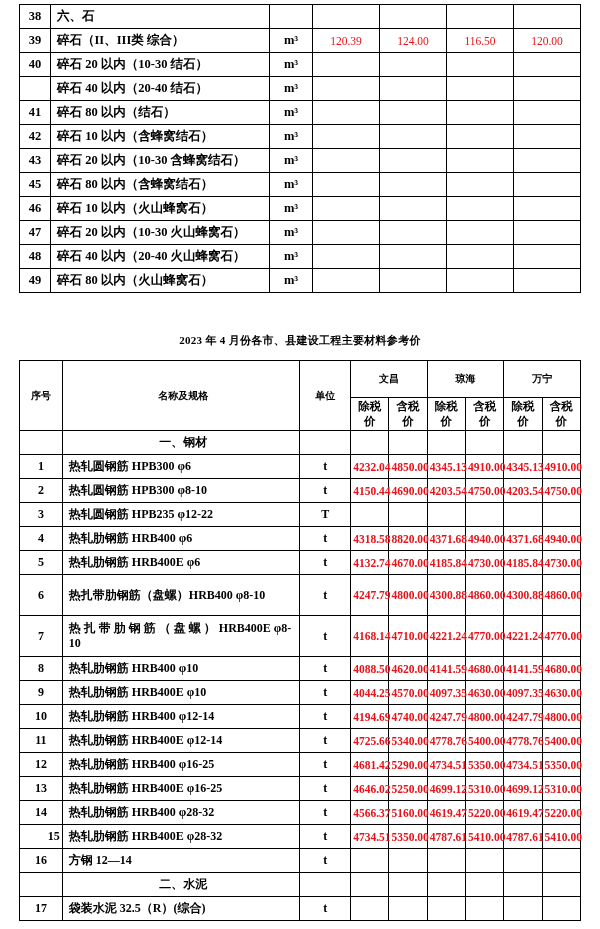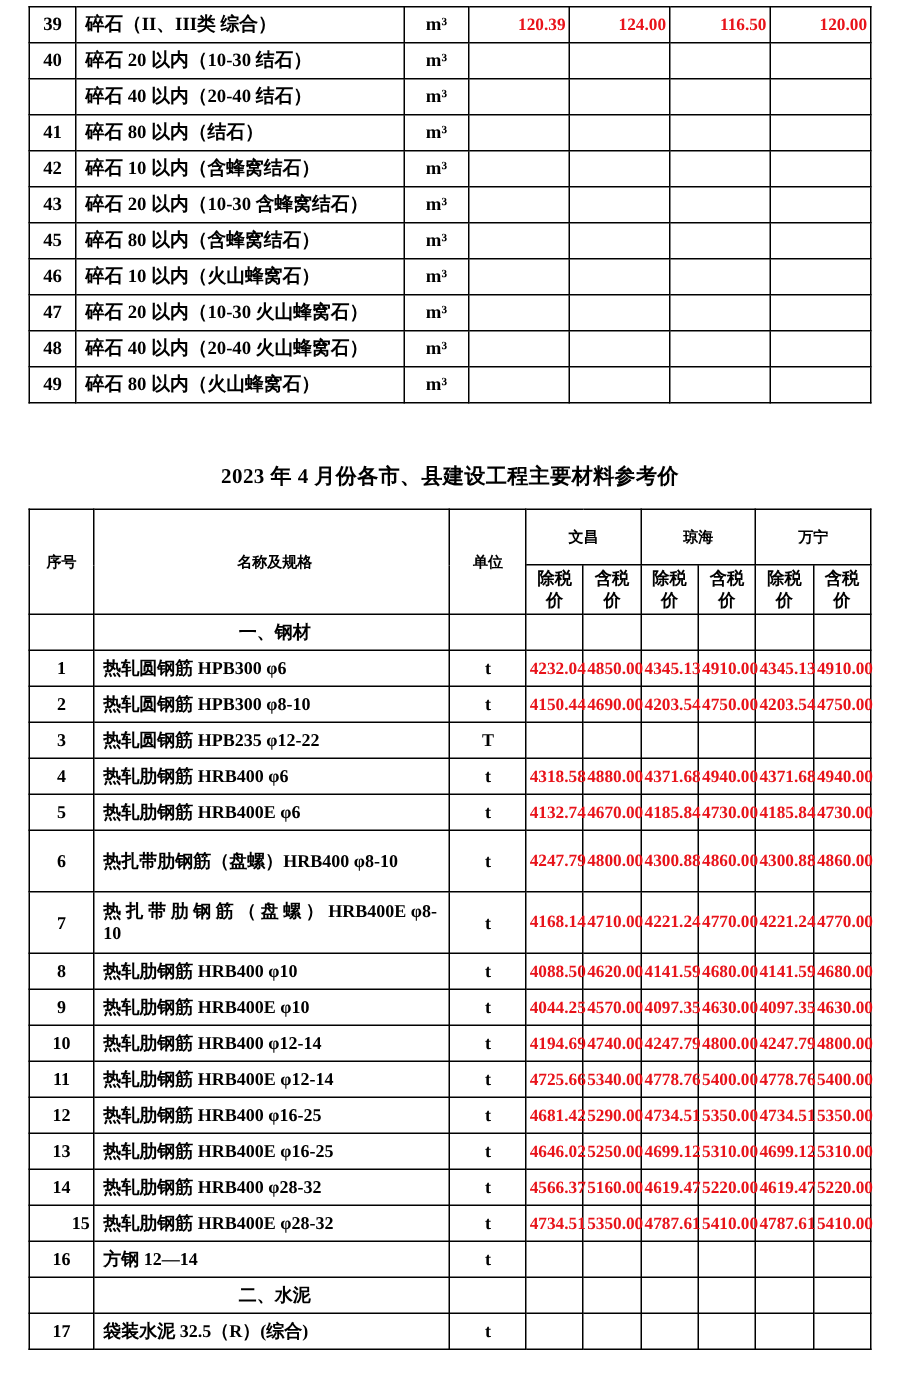--- a/index.html
+++ b/index.html
@@ -18,28 +18,28 @@
   .tbl-top td{
     border:1px solid #000;
     height:23px;
     font-size:12.5px;
     padding:0 2px;
     vertical-align:middle;
   }
   .tbl-top td.num{width:26px;text-align:center;}
   .tbl-top td.name{padding-left:6px;text-align:left;}
   .tbl-top td.unit{width:38px;text-align:center;}
-  .tbl-top td.val{width:62px;text-align:right;color:#e8131a;font-weight:bold;font-size:11.5px;}
+  .tbl-top td.val{width:62px;text-align:center;color:#e8131a;font-weight:normal;font-size:11.5px;}
   .tbl-top td.blankcol{width:62px;}
   .bold{font-weight:bold;}
 
   
   .sec-title{
     text-align:center;
-    font-size:14px;
+    font-size:11px;
     font-weight:bold;
     margin:40px 0 12px 0;
     letter-spacing:0.3px;
   }
 
   
   .tbl-main{width:562px;margin:0 auto;}
   .tbl-main td,.tbl-main th{
     border:1px solid #000;
     font-size:12px;
@@ -59,20 +59,29 @@
   .tall td{height:38px;}
   .namewrap{line-height:1.25;}
 </style>
 </head>
 <body>
 
 <div class="page">
 
   <table class="tbl-top">
     <tbody id="top-body">
+        <tr>
+          <td class="num bold">38</td>
+          <td class="name bold">六、石</td>
+          <td class="unit bold"></td>
+          <td class="blankcol"></td>
+          <td class="blankcol"></td>
+          <td class="blankcol"></td>
+          <td class="blankcol"></td>
+        </tr>
         <tr>
           <td class="num bold">39</td>
           <td class="name bold">碎石（II、III类 综合）</td>
           <td class="unit bold">m³</td>
           <td class="val">120.39</td>
           <td class="val">124.00</td>
           <td class="val">116.50</td>
           <td class="val">120.00</td>
         </tr>
         <tr>
@@ -232,21 +241,21 @@
           <td class="c-price"></td>
           <td class="c-price"></td>
           <td class="c-price"></td>
           <td class="c-price"></td>
         </tr>
         <tr class="drow">
           <td class="c-seq" style="text-align: center;">4</td>
           <td class="c-name namewrap">热轧肋钢筋 HRB400 φ6</td>
           <td class="c-unit">t</td>
           <td class="c-price price">4318.58</td>
-          <td class="c-price price">4880.00</td>
+          <td class="c-price price">8820.00</td>
           <td class="c-price price">4371.68</td>
           <td class="c-price price">4940.00</td>
           <td class="c-price price">4371.68</td>
           <td class="c-price price">4940.00</td>
         </tr>
         <tr class="drow">
           <td class="c-seq" style="text-align: center;">5</td>
           <td class="c-name namewrap">热轧肋钢筋 HRB400E φ6</td>
           <td class="c-unit">t</td>
           <td class="c-price price">4132.74</td>

